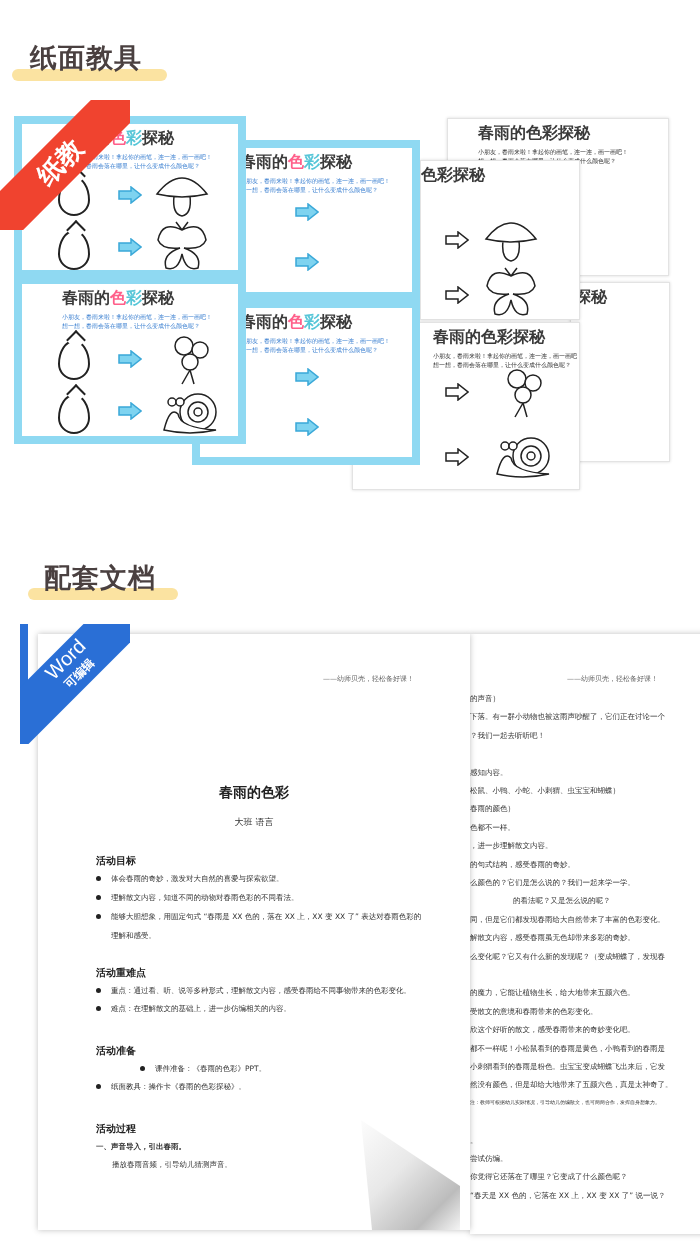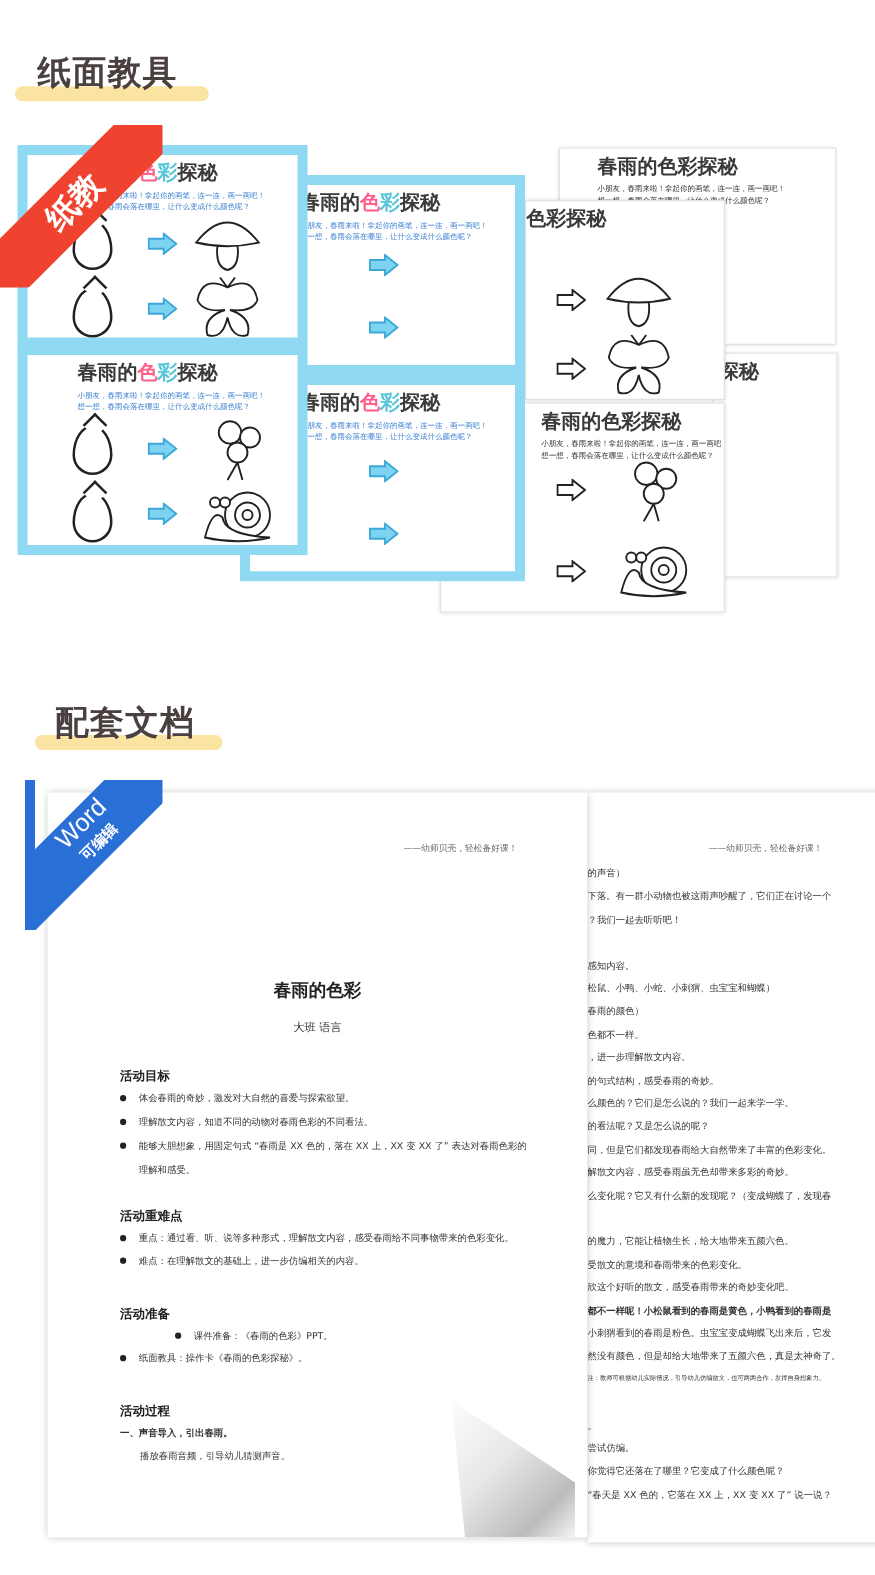--- a/index.html
+++ b/index.html
@@ -219,29 +219,29 @@
       <div class="rl" style="top: 78.4px;">下落。有一群小动物也被这雨声吵醒了，它们正在讨论一个</div>
       <div class="rl" style="top: 96.8px;">？我们一起去听听吧！</div>
       <div class="rl" style="top: 115.2px;"></div>
       <div class="rl" style="top: 133.6px;">感知内容。</div>
       <div class="rl" style="top: 152px;">松鼠、小鸭、小蛇、小刺猬、虫宝宝和蝴蝶）</div>
       <div class="rl" style="top: 170.4px;">春雨的颜色）</div>
       <div class="rl" style="top: 188.8px;">色都不一样。</div>
       <div class="rl" style="top: 207.2px;">，进一步理解散文内容。</div>
       <div class="rl" style="top: 225.6px;">的句式结构，感受春雨的奇妙。</div>
       <div class="rl" style="top: 244px;">么颜色的？它们是怎么说的？我们一起来学一学。</div>
-      <div class="rl" style="top: 262.4px;">的看法呢？又是怎么说的呢？</div>
+      <div class="rl" style="top: 262.4px; padding-left: 43px;">的看法呢？又是怎么说的呢？</div>
       <div class="rl" style="top: 280.8px;">同，但是它们都发现春雨给大自然带来了丰富的色彩变化。</div>
       <div class="rl" style="top: 299.2px;">解散文内容，感受春雨虽无色却带来多彩的奇妙。</div>
       <div class="rl" style="top: 317.6px;">么变化呢？它又有什么新的发现呢？（变成蝴蝶了，发现春</div>
       <div class="rl" style="top: 336px;"></div>
       <div class="rl" style="top: 354.4px;">的魔力，它能让植物生长，给大地带来五颜六色。</div>
       <div class="rl" style="top: 372.8px;">受散文的意境和春雨带来的色彩变化。</div>
       <div class="rl" style="top: 391.2px;">欣这个好听的散文，感受春雨带来的奇妙变化吧。</div>
-      <div class="rl" style="top: 409.6px; font-weight: bold;">都不一样呢！小松鼠看到的春雨是黄色，小鸭看到的春雨是</div>
+      <div class="rl" style="top: 409.6px;">都不一样呢！小松鼠看到的春雨是黄色，小鸭看到的春雨是</div>
       <div class="rl" style="top: 428px;">小刺猬看到的春雨是粉色。虫宝宝变成蝴蝶飞出来后，它发</div>
       <div class="rl" style="top: 446.4px;">然没有颜色，但是却给大地带来了五颜六色，真是太神奇了。</div>
       <div class="rl" style="top: 464.8px; font-size: 5px;">注：教师可根据幼儿实际情况，引导幼儿仿编散文，也可两两合作，发挥自身想象力。</div>
       <div class="rl" style="top: 483.2px;"></div>
       <div class="rl" style="top: 501.6px;">。</div>
       <div class="rl" style="top: 520px;">尝试仿编。</div>
       <div class="rl" style="top: 538.4px;">你觉得它还落在了哪里？它变成了什么颜色呢？</div>
       <div class="rl" style="top: 556.8px;">“春天是 XX 色的，它落在 XX 上，XX 变 XX 了” 说一说？</div>
     </div>
 </div>

